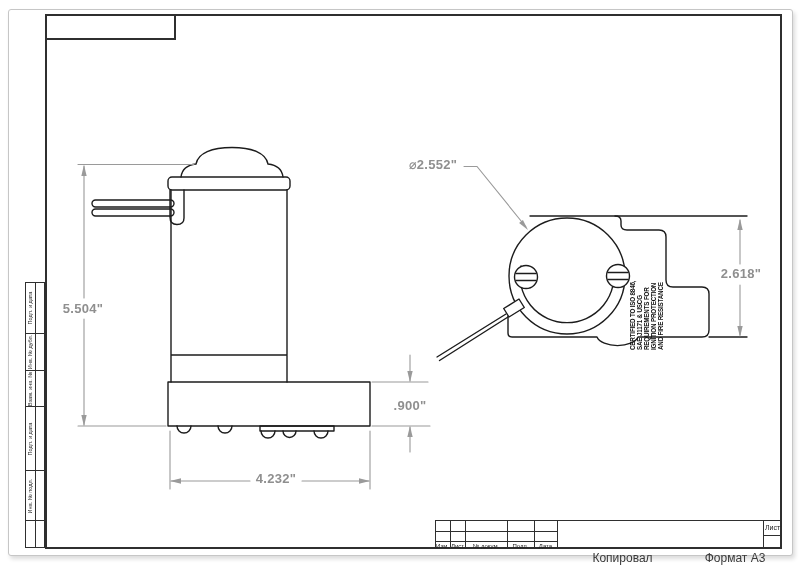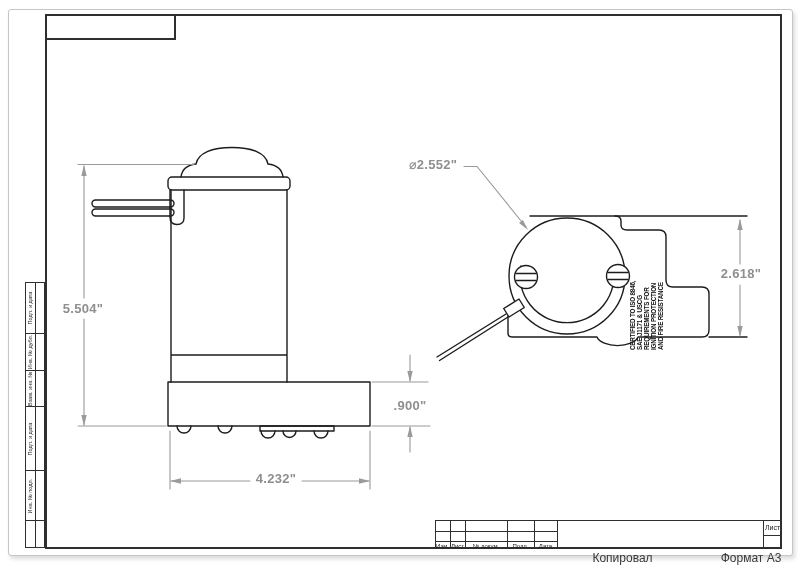--- a/index.html
+++ b/index.html
@@ -139,14 +139,14 @@
   <div class="tl-v" style="left:763px;top:520px;width:1px;height:29px;"></div>
 
   <div class="tb-label" style="left:435px;top:541px;width:15px;height:9px;">Изм.</div>
   <div class="tb-label" style="left:450px;top:541px;width:15px;height:9px;">Лист</div>
   <div class="tb-label" style="left:465px;top:541px;width:42px;height:9px;">№ докум.</div>
   <div class="tb-label" style="left:507px;top:541px;width:27px;height:9px;">Подп.</div>
   <div class="tb-label" style="left:534px;top:541px;width:23px;height:9px;">Дата</div>
   <div class="tb-label" style="left:763px;top:521px;width:19px;height:13px;font-size:7px;">Лист</div>
 
   <div class="under" style="left:580px;top:551px;width:85px;">Копировал</div>
-  <div class="under" style="left:711px;top:551px;width:80px;">Формат А3</div>
+  <div class="under" style="left:695px;top:551px;width:80px;">Формат А3</div>
 </div>
 
 </body></html>

